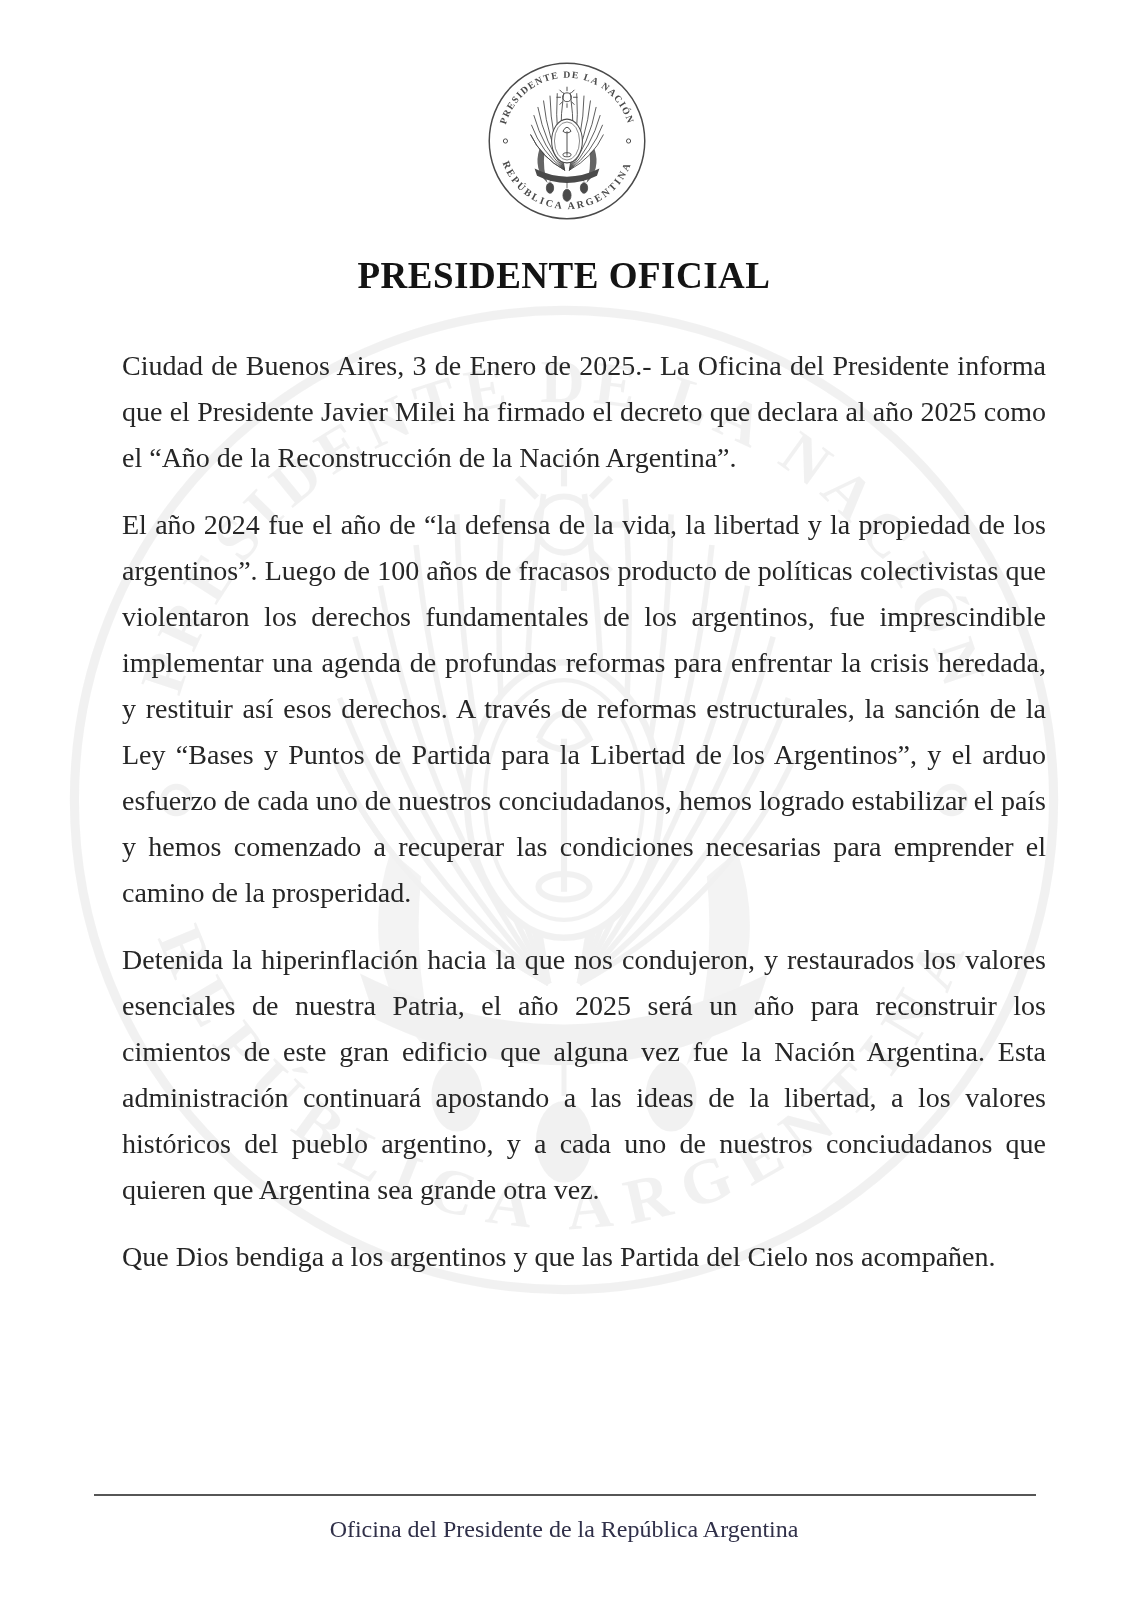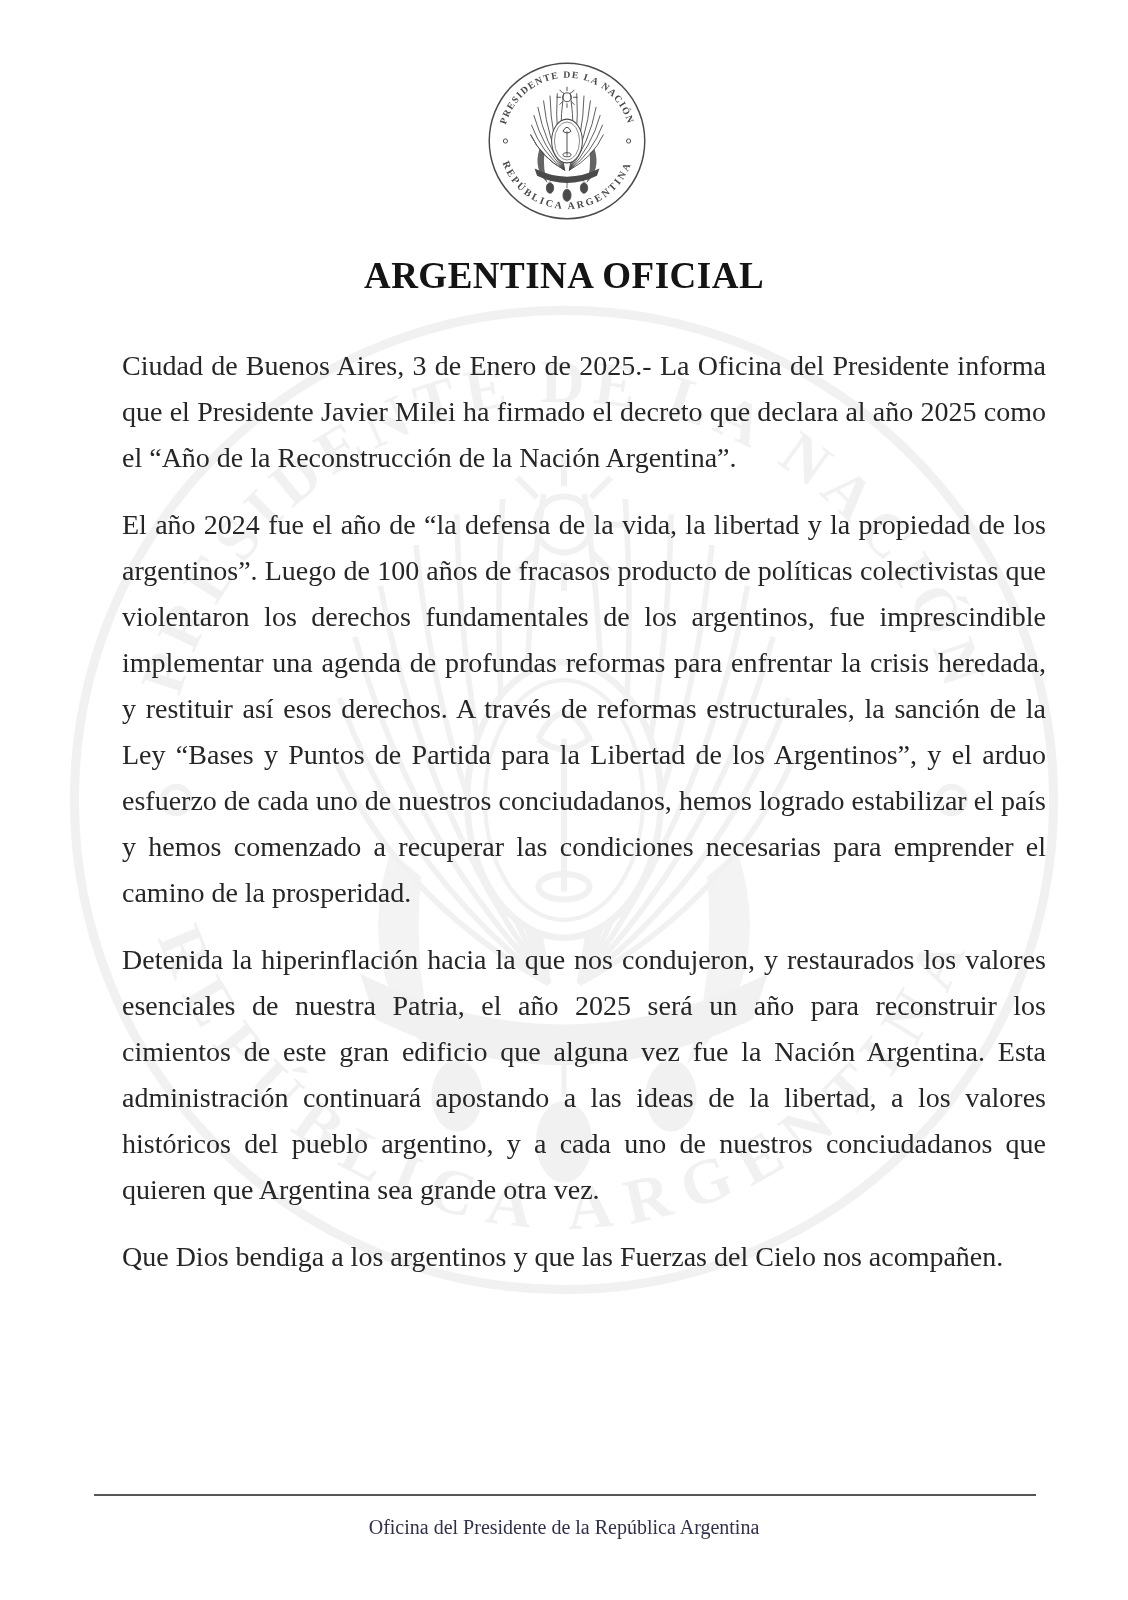--- a/index.html
+++ b/index.html
@@ -75,21 +75,21 @@
     height: 0;
     border-top: 2px solid #565656;
     z-index: 1;
   }
   .footer-text {
     position: absolute;
     top: 1516px;
     left: 0;
     width: 100%;
     text-align: center;
-    font-size: 20px;
+    font-size: 24px;
     color: #303049;
     z-index: 1;
     margin: 0;
   }
 
   .svg-defs { position: absolute; width: 0; height: 0; overflow: hidden; }
 </style>
 </head>
 <body>
 
@@ -176,25 +176,25 @@
 <div class="page">
 
   <svg class="watermark" viewBox="0 0 200 200">
     <use href="#seal-symbol" width="200" height="200"></use>
   </svg>
 
   <svg class="seal" viewBox="0 0 200 200">
     <use href="#seal-symbol" width="200" height="200"></use>
   </svg>
 
-  <h1 class="title">ARGENTINA OFICIAL</h1>
+  <h1 class="title">PRESIDENTE OFICIAL</h1>
 
   <div class="content">
     <p>Ciudad de Buenos Aires, 3 de Enero de 2025.- La Oficina del Presidente informa que el Presidente Javier Milei ha firmado el decreto que declara al año 2025 como el “Año de la Reconstrucción de la Nación Argentina”.</p>
     <p>El año 2024 fue el año de “la defensa de la vida, la libertad y la propiedad de los argentinos”. Luego de 100 años de fracasos producto de políticas colectivistas que violentaron los derechos fundamentales de los argentinos, fue imprescindible implementar una agenda de profundas reformas para enfrentar la crisis heredada, y restituir así esos derechos. A través de reformas estructurales, la sanción de la Ley “Bases y Puntos de Partida para la Libertad de los Argentinos”, y el arduo esfuerzo de cada uno de nuestros conciudadanos, hemos logrado estabilizar el país y hemos comenzado a recuperar las condiciones necesarias para emprender el camino de la prosperidad.</p>
     <p>Detenida la hiperinflación hacia la que nos condujeron, y restaurados los valores esenciales de nuestra Patria, el año 2025 será un año para reconstruir los cimientos de este gran edificio que alguna vez fue la Nación Argentina. Esta administración continuará apostando a las ideas de la libertad, a los valores históricos del pueblo argentino, y a cada uno de nuestros conciudadanos que quieren que Argentina sea grande otra vez.</p>
-    <p>Que Dios bendiga a los argentinos y que las Fuerzas del Cielo nos acompañen.</p>
+    <p>Que Dios bendiga a los argentinos y que las Partida del Cielo nos acompañen.</p>
   </div>
 
   <div class="footer-rule"></div>
   <p class="footer-text">Oficina del Presidente de la República Argentina</p>
 
 </div>
 
 </body></html>

